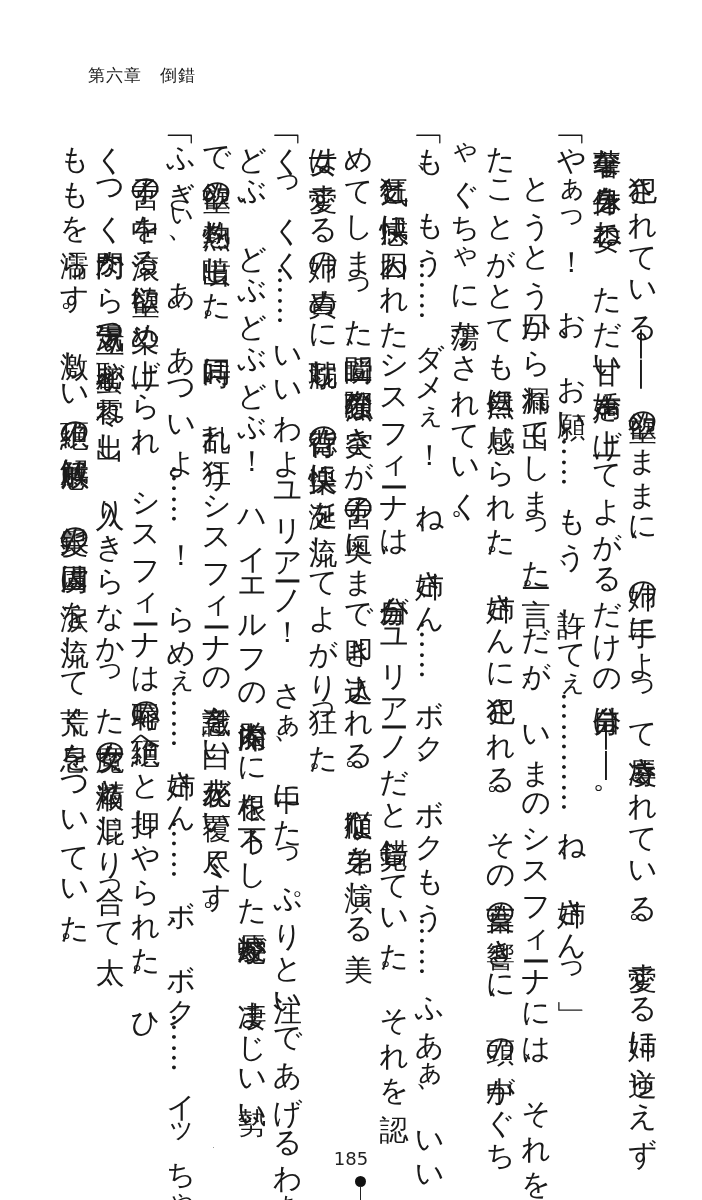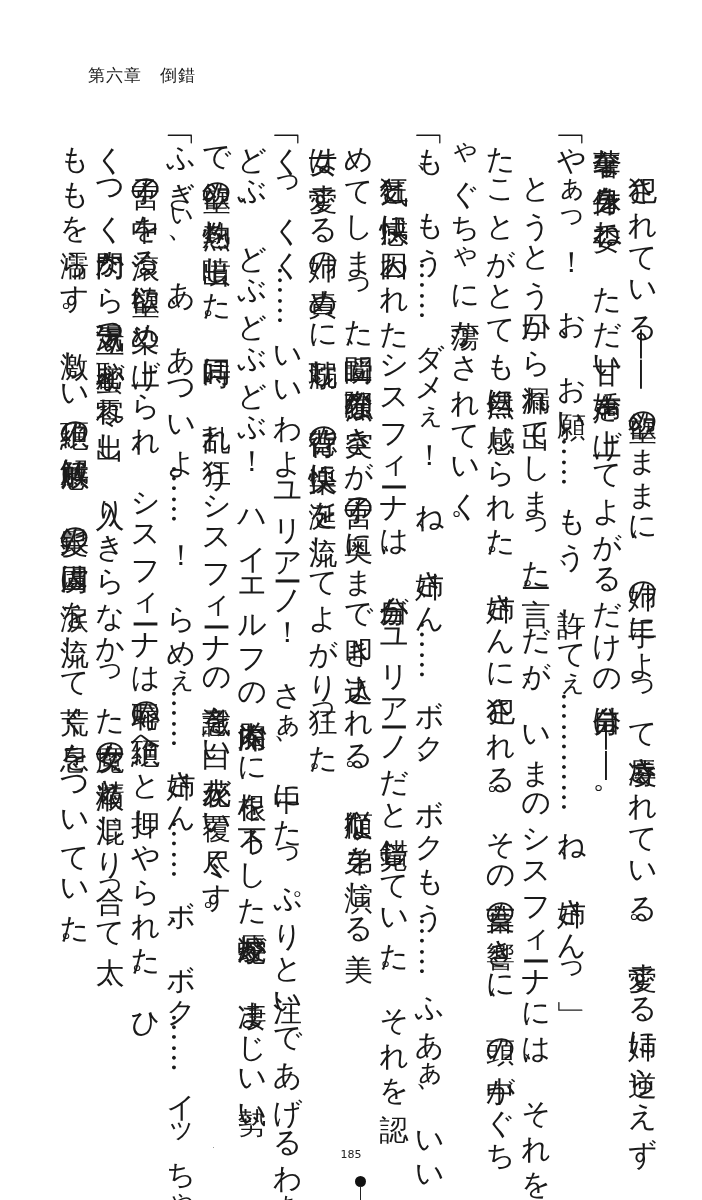--- a/index.html
+++ b/index.html
@@ -6,21 +6,21 @@
   body { width: 702px; height: 1200px; position: relative; overflow: hidden;
          font-family: "DejaVu Serif", "Liberation Serif", serif; color: #1a1a1a; }
   .page { position: absolute; left: 0; top: 0; width: 702px; height: 912px; background: #ffffff; }
   .running-head { position: absolute; left: 88px; top: 64px; font-size: 17px; letter-spacing: 1px;
                   font-family: "DejaVu Sans", "Liberation Sans", sans-serif; white-space: pre; }
   .text-block { position: absolute; right: 42px; top: 126px; height: 830px; width: 580px;
                 writing-mode: vertical-rl; -webkit-writing-mode: vertical-rl;
                 font-size: 29px; line-height: 35.5px; letter-spacing: 1.3px; }
   .line { display: block; white-space: nowrap; }
   .page-number { position: absolute; left: 0; width: 702px; top: 1148px; text-align: center;
-                 font-family: "DejaVu Sans", "Liberation Sans", sans-serif; font-size: 11px; color: #222; }
+                 font-family: "DejaVu Sans", "Liberation Sans", sans-serif; font-size: 18px; color: #222; }
   .bullet-dot { position: absolute; left: 355px; top: 1176px; width: 11px; height: 11px; border-radius: 50%; background: #111; }
   .bullet-line { position: absolute; left: 360px; top: 1186px; width: 1px; height: 14px; background: #222; }
   .speck { position: absolute; left: 213px; top: 1147px; width: 1px; height: 1px; background: #999; }
 </style>
 </head>
 <body>
 
 <div class="page">
   <div class="running-head">第六章　倒錯</div>
 

